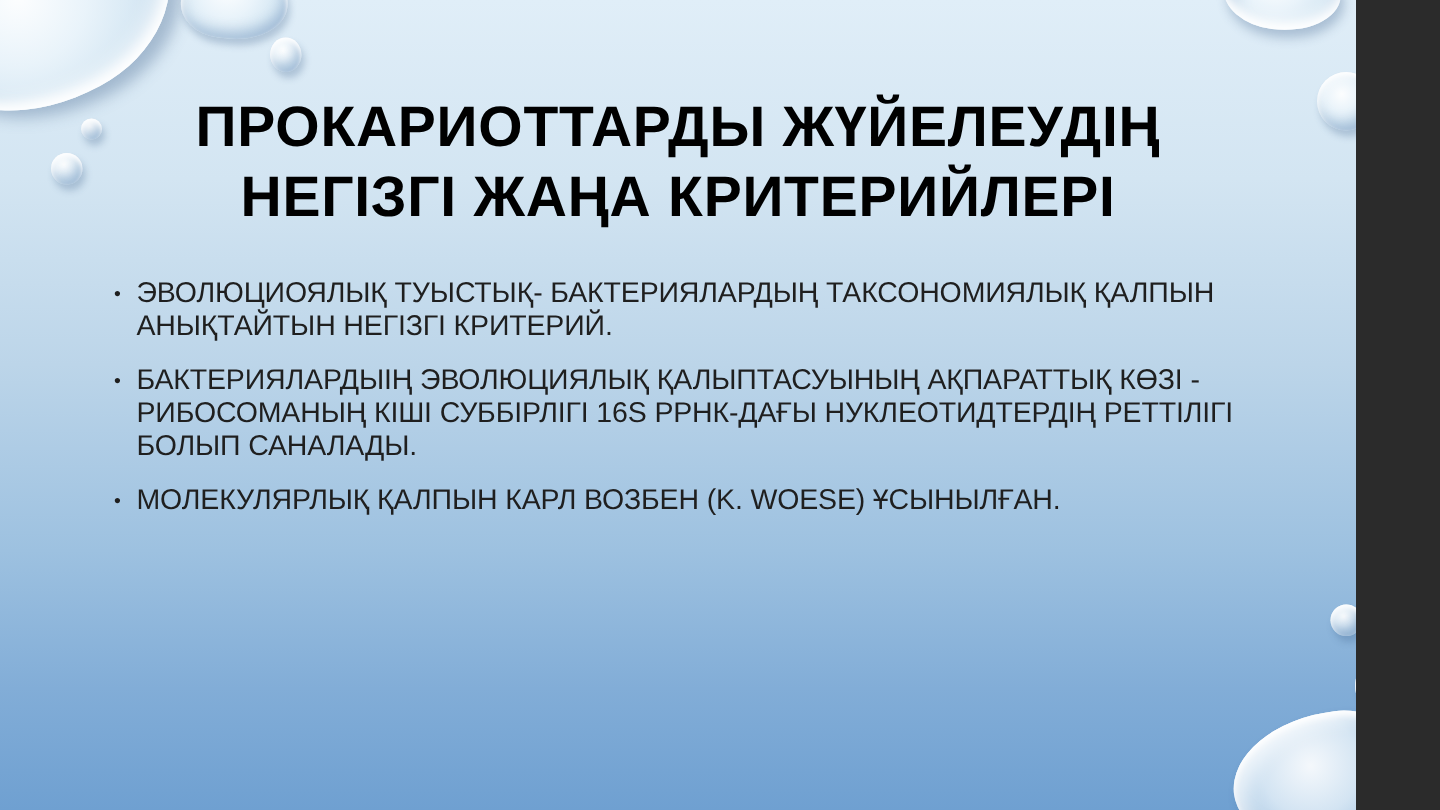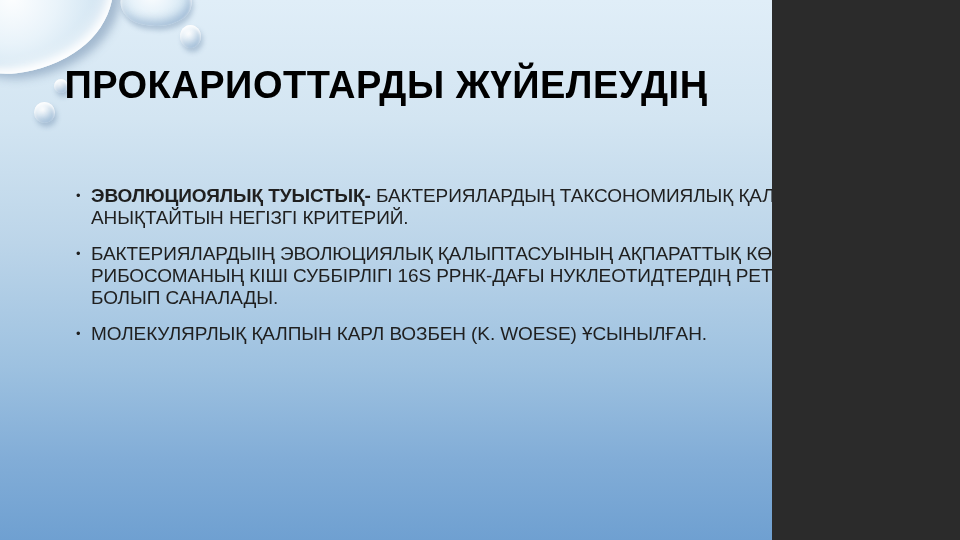--- a/index.html
+++ b/index.html
@@ -1,18 +1,18 @@
 <!DOCTYPE html>
 <html><head>
 <meta charset="utf-8">
 <style>
   html,body { margin:0; padding:0; background:#2b2b2b; }
   .slide {
     position:relative;
-    width:772px; height:540px;
+    width:904px; height:540px;
     overflow:hidden;
     font-family:"Liberation Sans", sans-serif;
     background:linear-gradient(180deg,#e0eef8 0%, #d3e5f2 22%, #bcd5e9 45%, #9dc1e0 68%, #82add7 85%, #6fa0d1 100%);
   }
 
   
   .drop {
     position:absolute;
     border-radius:50%;
     background: radial-gradient(circle at 42% 38%,
@@ -78,40 +78,41 @@
     font-size:19px; line-height:22px;
     letter-spacing:-0.1px;
   }
   .bullet { display:flex; margin-bottom:14px; }
   .bullet .marker {
     flex:0 0 15px;
     font-size:13px; line-height:22px;
     color:#1f1f1f;
   }
   .bullet .txt { flex:1 1 auto; }
-  .bullet .txt b { font-weight:bold; }
+  .bullet .txt b { font-weight:normal; }
 </style>
 </head>
 <body>
 
 <div class="slide">
 
   <div class="drop d-tl"></div>
   <div class="drop d-tb"></div>
   <div class="drop d-to"></div>
   <div class="drop d-t1"></div>
   <div class="drop d-t2"></div>
   <div class="drop d-tr"></div>
   <div class="drop d-rc"></div>
   <div class="drop d-bs"></div>
   <div class="drop d-bo"></div>
   <div class="drop d-bb"></div>
 
   <div class="title">
     <div>ПРОКАРИОТТАРДЫ ЖҮЙЕЛЕУДІҢ</div>
+    <div>НЕГІЗГІ ЖАҢА КРИТЕРИЙЛЕРІ</div>
   </div>
 
   <div class="content">
 
     <div class="bullet">
       <span class="marker">•</span>
       <span class="txt"><b>ЭВОЛЮЦИОЯЛЫҚ ТУЫСТЫҚ-</b><span> БАКТЕРИЯЛАРДЫҢ ТАКСОНОМИЯЛЫҚ ҚАЛПЫН АНЫҚТАЙТЫН НЕГІЗГІ КРИТЕРИЙ.</span></span>
     </div>
 
     <div class="bullet">

